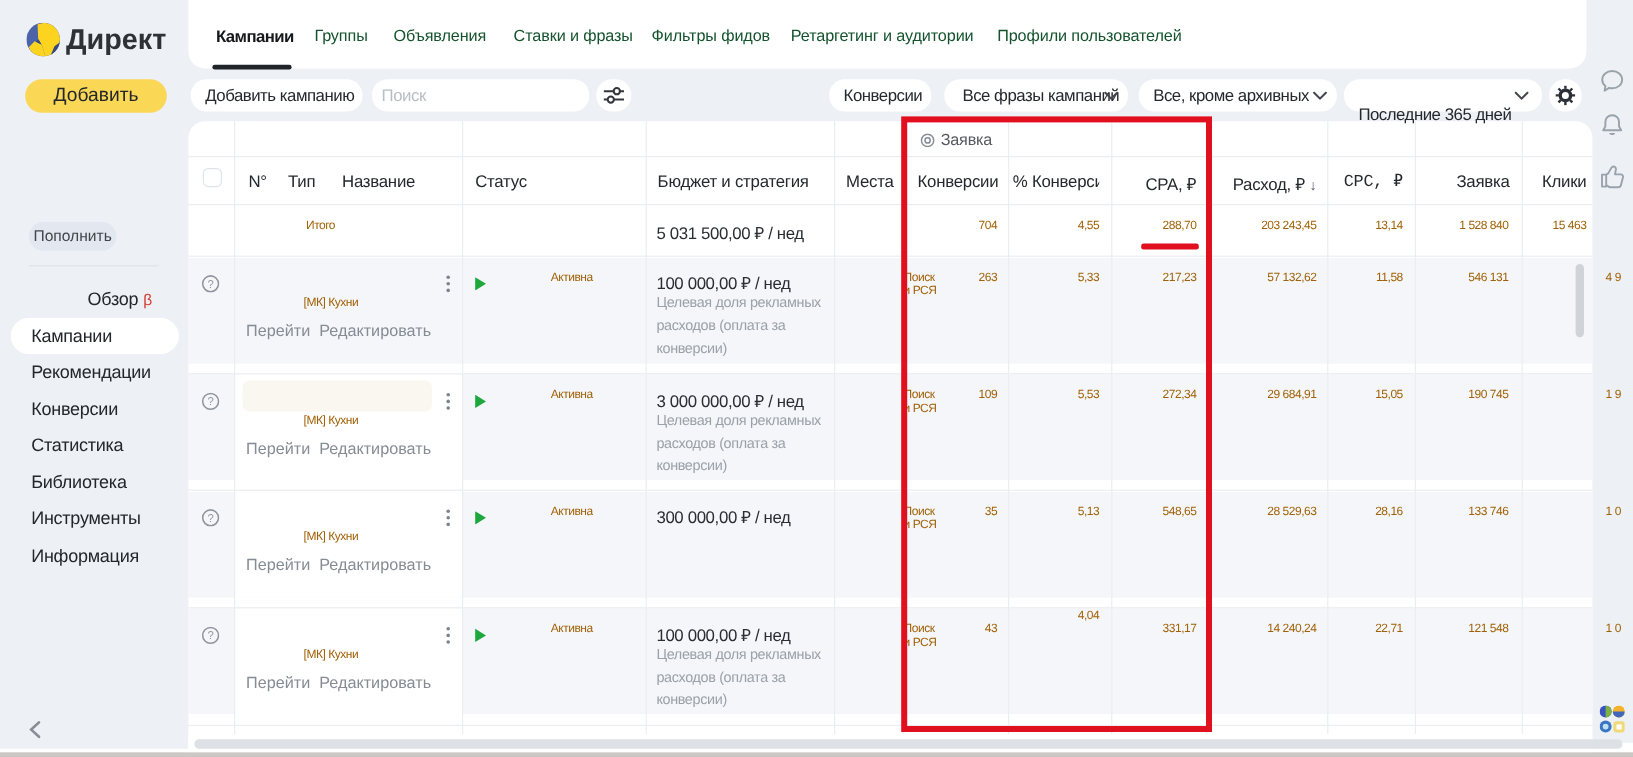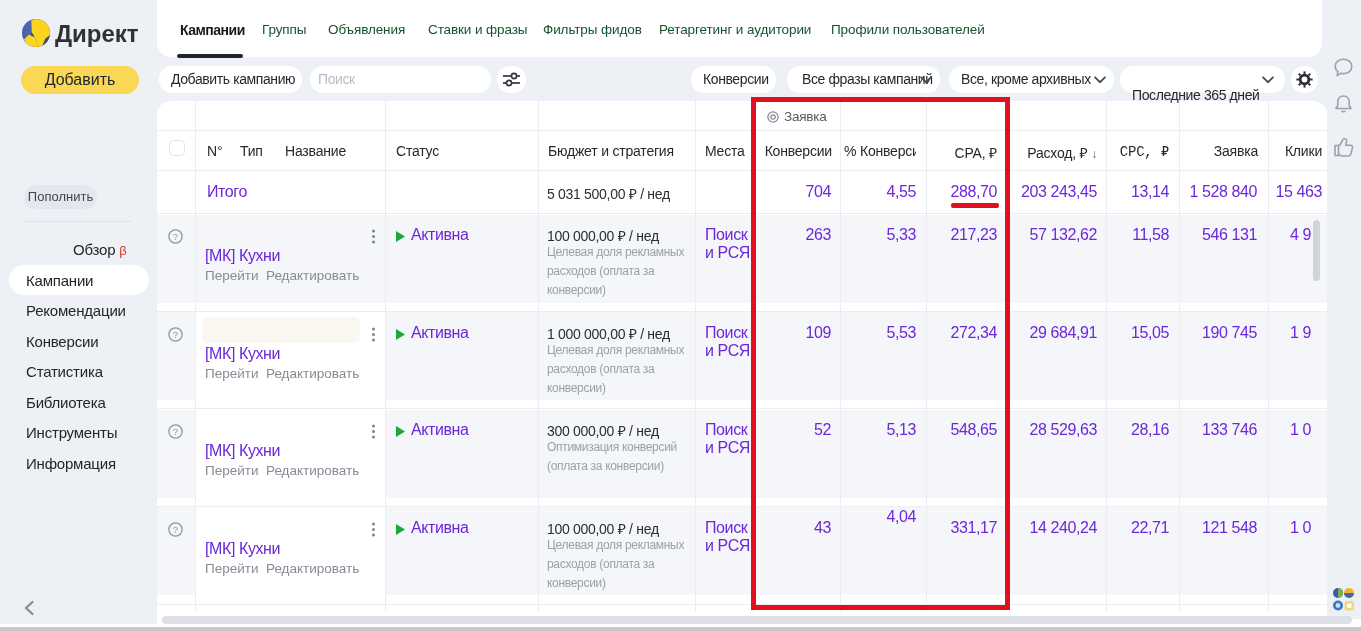--- a/index.html
+++ b/index.html
@@ -2,21 +2,21 @@
 <html lang="ru"><head>
 <meta charset="utf-8">
 <title>Директ</title>
 <style>
   html,body{margin:0;padding:0;}
   body{width:1361px;height:631px;overflow:hidden;font-family:"Liberation Sans",sans-serif;background:#edf0f5;}
   #stage{position:relative;width:1361px;height:631px;overflow:hidden;background:#edf0f5;}
   .abs{position:absolute;}
   .vline{position:absolute;width:1px;background:#ebedf1;}
   .hline{position:absolute;height:1px;background:#ebedf1;}
-  .num{position:absolute;font-size:16px;letter-spacing:-0.4px;color:#6d28d9;white-space:nowrap;}
+  .num{position:absolute;font-size:10px;letter-spacing:-0.4px;color:#a16207;white-space:nowrap;margin-left:48px;}
   .hdr{position:absolute;font-size:14px;letter-spacing:-0.2px;color:#25282d;white-space:nowrap;}
   .bud{position:absolute;font-size:14px;letter-spacing:-0.3px;color:#2a2d32;white-space:nowrap;}
   .gray{color:#9ba1a9;}
   .btn{position:absolute;background:#fff;border-radius:13px;}
   .btnt{font-size:14px;letter-spacing:-0.4px;color:#25282d;white-space:nowrap;}
   .tab{position:absolute;top:22px;font-size:13.5px;letter-spacing:-0.1px;color:#14532d;white-space:nowrap;}
   .menu{position:absolute;left:26px;font-size:15px;letter-spacing:-0.2px;color:#23262a;white-space:nowrap;}
 </style>
 </head>
 <body>
@@ -207,21 +207,21 @@
       <circle cx="2.5" cy="2" r="1.5" fill="#7d838b"></circle>
       <circle cx="2.5" cy="7.5" r="1.5" fill="#7d838b"></circle>
       <circle cx="2.5" cy="13" r="1.5" fill="#7d838b"></circle>
     </svg>
   <div class="num" style="left:205px;top:344.5px;">[МК] Кухни</div>
   <div class="abs" style="left:205px;top:366px;font-size:13.5px;color:#868c95;">Перейти&nbsp;&nbsp;Редактировать</div>
   <svg class="abs" style="left:395px;top:329px;" width="10" height="11" viewBox="0 0 10 11">
       <path d="M1 0 L10 5.5 L1 11 Z" fill="#1da73c"></path>
     </svg>
   <div class="num" style="left:411px;top:323.5px;">Активна</div>
-  <div class="bud" style="left:547px;top:324px;">1 000 000,00 ₽ / нед</div>
+  <div class="bud" style="left:547px;top:324px;">3 000 000,00 ₽ / нед</div>
   <div class="abs gray" style="left:547px;top:341px;font-size:12px;letter-spacing:-0.3px;line-height:19px;">Целевая доля рекламных<br>расходов (оплата за<br>конверсии)</div>
   <div class="num" style="left:705px;top:323.5px;">Поиск<br>и РСЯ</div>
   <div class="num" style="right:530px;top:323.5px;">109</div>
   <div class="num" style="right:445px;top:323.5px;">5,53</div>
   <div class="num" style="right:364px;top:323.5px;">272,34</div>
   <div class="num" style="right:264px;top:323.5px;">29 684,91</div>
   <div class="num" style="right:192px;top:323.5px;">15,05</div>
   <div class="num" style="right:104px;top:323.5px;">190 745</div>
   <div class="num" style="left:1290px;top:323.5px;">1 9</div>
 
@@ -234,23 +234,22 @@
       <circle cx="2.5" cy="7.5" r="1.5" fill="#7d838b"></circle>
       <circle cx="2.5" cy="13" r="1.5" fill="#7d838b"></circle>
     </svg>
   <div class="num" style="left:205px;top:441.5px;">[МК] Кухни</div>
   <div class="abs" style="left:205px;top:463px;font-size:13.5px;color:#868c95;">Перейти&nbsp;&nbsp;Редактировать</div>
   <svg class="abs" style="left:395px;top:426px;" width="10" height="11" viewBox="0 0 10 11">
       <path d="M1 0 L10 5.5 L1 11 Z" fill="#1da73c"></path>
     </svg>
   <div class="num" style="left:411px;top:420.5px;">Активна</div>
   <div class="bud" style="left:547px;top:421px;">300 000,00 ₽ / нед</div>
-  <div class="abs gray" style="left:547px;top:438px;font-size:12px;letter-spacing:-0.3px;line-height:19px;">Оптимизация конверсий<br>(оплата за конверсии)</div>
   <div class="num" style="left:705px;top:420.5px;">Поиск<br>и РСЯ</div>
-  <div class="num" style="right:530px;top:420.5px;">52</div>
+  <div class="num" style="right:530px;top:420.5px;">35</div>
   <div class="num" style="right:445px;top:420.5px;">5,13</div>
   <div class="num" style="right:364px;top:420.5px;">548,65</div>
   <div class="num" style="right:264px;top:420.5px;">28 529,63</div>
   <div class="num" style="right:192px;top:420.5px;">28,16</div>
   <div class="num" style="right:104px;top:420.5px;">133 746</div>
   <div class="num" style="left:1290px;top:420.5px;">1 0</div>
 
   <svg class="abs" style="left:168px;top:522px;" width="15" height="15" viewBox="0 0 15 15">
       <circle cx="7.5" cy="7.5" r="6.6" fill="none" stroke="#90959d" stroke-width="1.3"></circle>
       <text x="7.5" y="10.8" text-anchor="middle" font-size="9.5" fill="#90959d" font-family="Liberation Sans">?</text>

